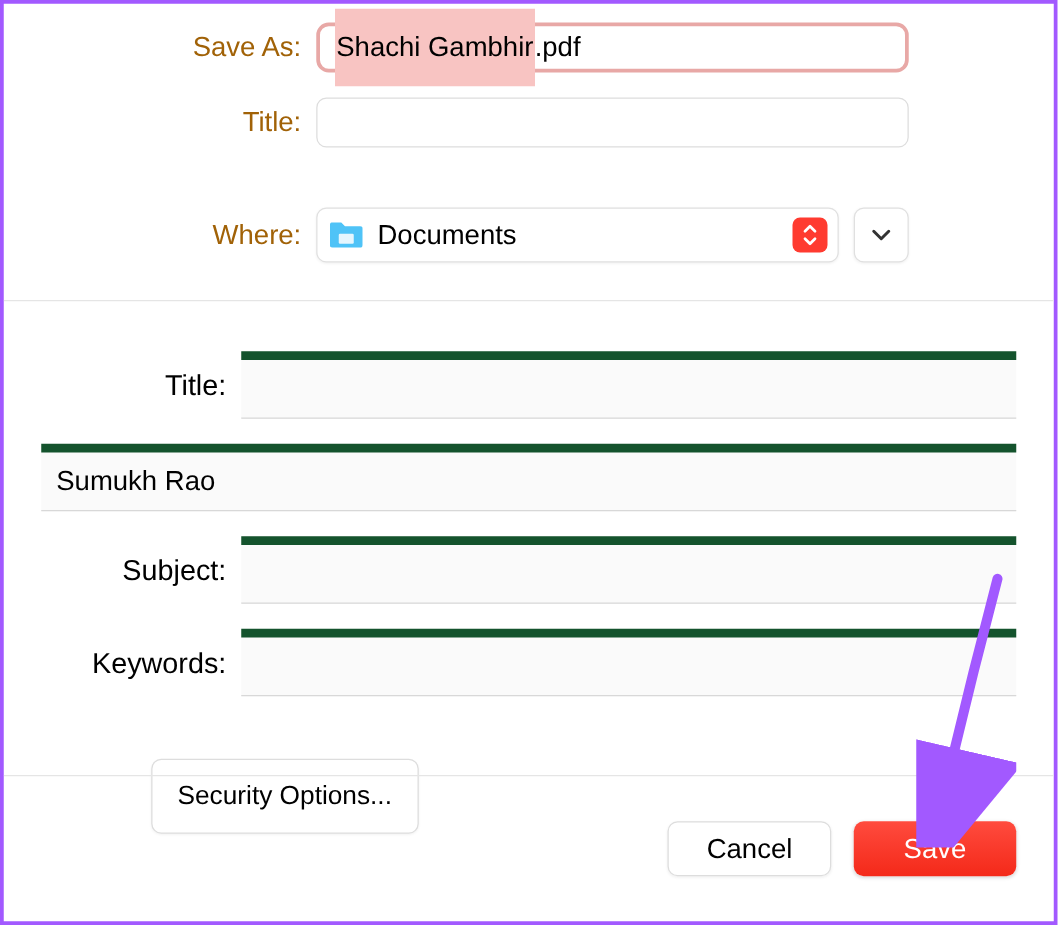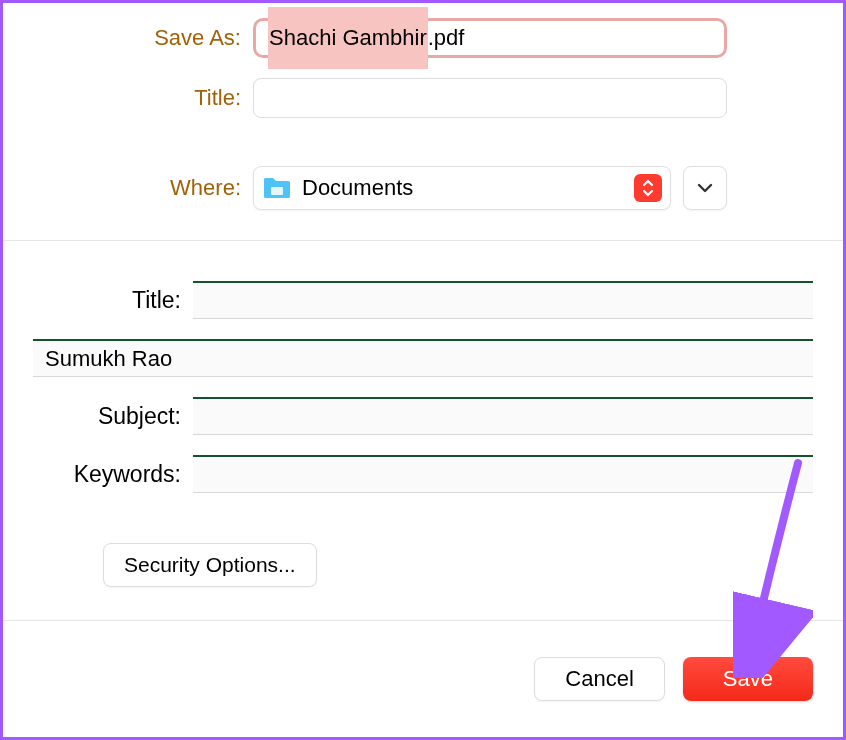--- a/index.html
+++ b/index.html
@@ -122,34 +122,34 @@
     }
     .meta-label {
       width: 160px;
       text-align: right;
       font-size: 23px;
       color: #000;
       padding-right: 12px;
     }
     .meta-input {
       flex: 1;
-      height: 38px;
+      height: 54px;
       border: none;
-      border-top: 2px solid #14532d;
+      border-top: 7px solid #14532d;
       border-bottom: 1px solid #d8d8d8;
       background: #fafafa;
       padding: 0 12px;
       font-size: 22px;
       color: #000;
       outline: none;
     }
     .security-button {
-      margin-left: 70px;
+      margin-left: 88px;
       margin-top: 30px;
-      height: 44px;
+      height: 60px;
       padding: 0 20px;
       border: 1px solid #ddd;
       border-radius: 8px;
       background: #fff;
       font-size: 21px;
       color: #000;
       display: inline-flex;
       align-items: center;
       box-shadow: 0 1px 2px rgba(0,0,0,0.05);
     }

